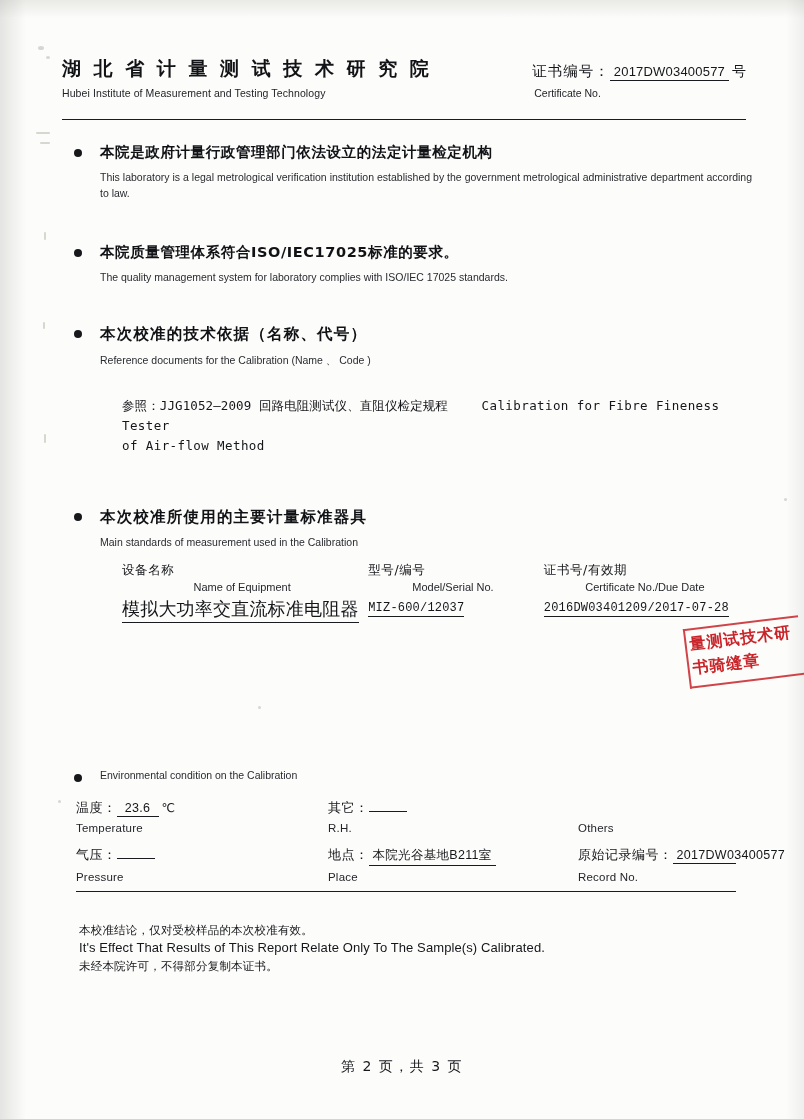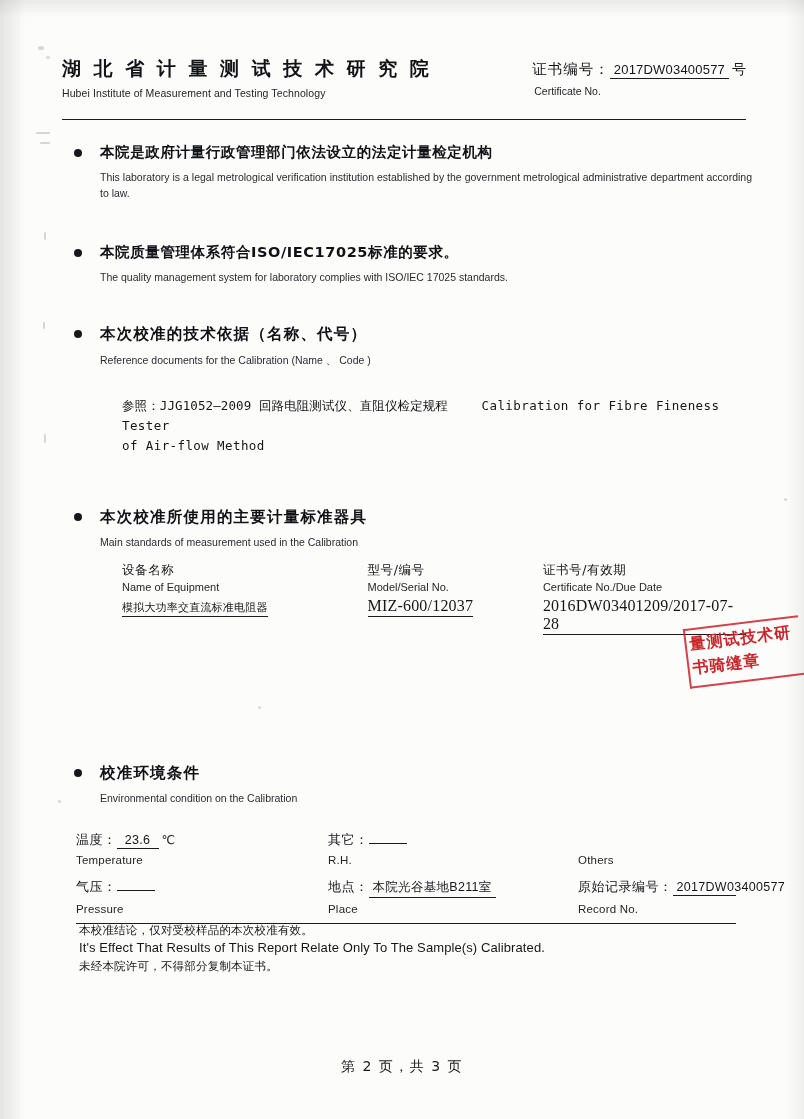--- a/index.html
+++ b/index.html
@@ -49,21 +49,21 @@
 
   
   .header {
     position: absolute;
     left: 62px;
     top: 56px;
     width: 684px;
   }
   .header-row {
     display: flex;
-    align-items: center;
+    align-items: flex-end;
     justify-content: space-between;
   }
   .org-cn {
     font-family: "DejaVu Sans", sans-serif;
     font-weight: bold;
     font-size: 19px;
     letter-spacing: 3px;
     color: #121316;
     white-space: nowrap;
   }
@@ -193,29 +193,30 @@
     font-size: 12.5px;
     letter-spacing: .6px;
     padding-bottom: 2px;
     display: block;
   }
   .th-en {
     font-size: 11px;
     color: #26272c;
     display: block;
     padding-bottom: 4px;
+    text-align: center;
   }
   .val-u {
     display: inline-block;
     border-bottom: 1px solid #1a1b1f;
-    font-size: 11px;
+    font-size: 18px;
     padding-bottom: 1px;
     letter-spacing: .2px;
   }
-  .val-u.mono { font-family: Liberation Serif, serif; font-size: 16px; }
+  .val-u.mono { font-family: Liberation Mono, monospace; font-size: 12px; }
 
   
   .stamp {
     position: absolute;
     right: 2px;
     top: 622px;
     width: 116px;
     height: 60px;
     transform: rotate(-7deg);
     color: #c8242a;
@@ -246,21 +247,21 @@
     position: absolute;
     left: 62px;
     top: 762px;
     width: 690px;
   }
   .env-head-wrap {
     position: relative;
     padding-left: 38px;
   }
   .env-grid {
-    margin-top: 24px;
+    margin-top: 16px;
     margin-left: 14px;
     width: 660px;
   }
   .env-row {
     display: flex;
     align-items: baseline;
     margin-bottom: 1px;
   }
   .env-cell {
     display: flex;
@@ -440,21 +441,20 @@
 
   <div class="stamp">
     <div class="stamp-border"></div>
     <div class="stamp-l1">量测试技术研</div>
     <div class="stamp-l2">书骑缝章</div>
   </div>
 
   <div class="env">
     <div class="env-head-wrap">
       <span class="bullet-dot"></span>
-      <div class="cn-head lg">校准环境条件</div>
       <div class="en-sub nowrapish">Environmental condition on the Calibration</div>
     </div>
 
     <div class="env-grid">
 
       <div class="env-row">
         <div class="env-cell c1">
           <span class="lab-cn">温度：</span>
           <span class="v-u">23.6</span>
           <span class="unit">℃</span>

